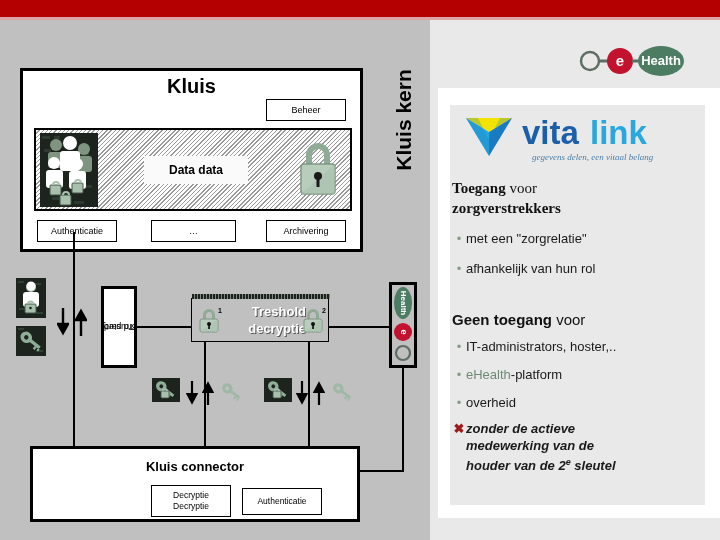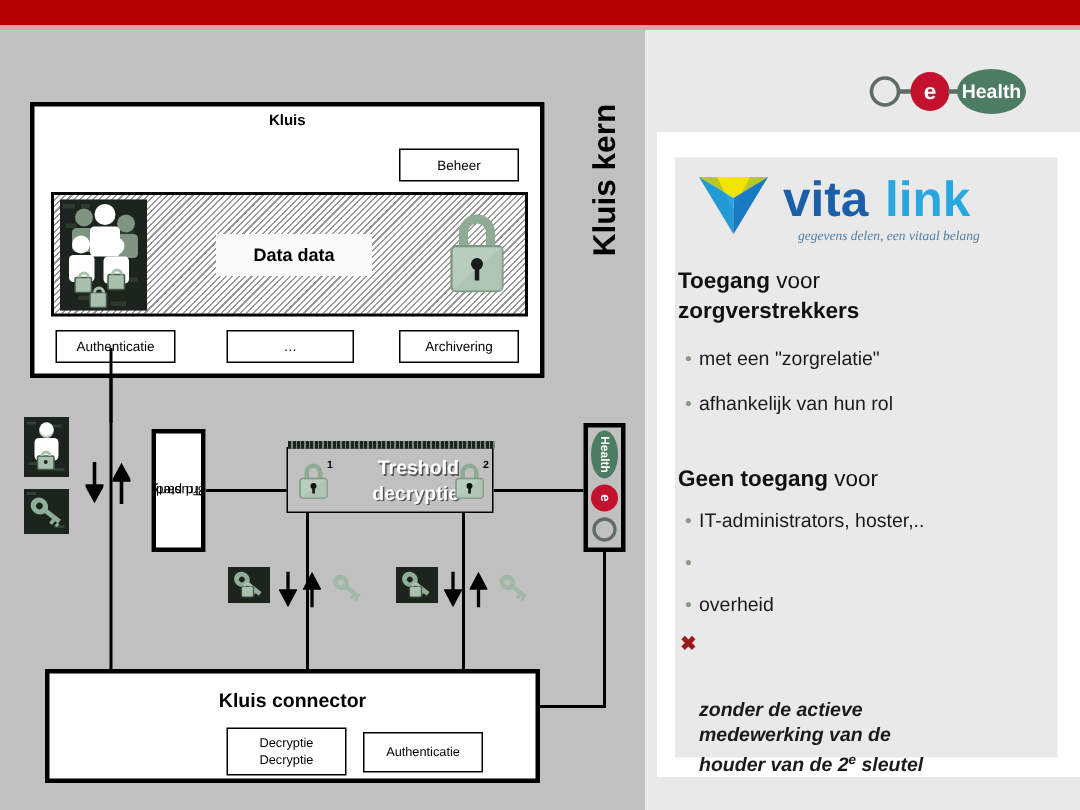--- a/index.html
+++ b/index.html
@@ -23,21 +23,21 @@
   #right-white{position:absolute;left:438px;top:88px;width:282px;height:430px;background:#ffffff;}
   #right-content{position:absolute;left:450px;top:105px;width:255px;height:400px;background:#e9e9e9;}
 
   
   #kluis-box{
     position:absolute;left:20px;top:48px;width:343px;height:184px;
     background:#ffffff;border:3px solid #000000;box-sizing:border-box;
   }
   #kluis-title{
     position:absolute;left:0;top:4px;width:100%;text-align:center;
-    font-size:10px;font-weight:bold;color:#000;letter-spacing:0px;
+    font-size:20px;font-weight:bold;color:#000;letter-spacing:0px;
   }
   .kl-btn{
     position:absolute;background:#ffffff;border:1px solid #000;
     font-size:9px;color:#000;display:flex;align-items:center;justify-content:center;
     box-sizing:border-box;text-align:center;
   }
   #b-governance{left:14px;top:26px;width:80px;height:22px;}
   #b-archivering{left:128px;top:26px;width:85px;height:24px;}
   #b-beheer{left:243px;top:28px;width:80px;height:22px;}
   #b-authenticatie{left:14px;top:149px;width:80px;height:22px;}
@@ -141,32 +141,32 @@
   }
 
   
   #ehealth-logo{position:absolute;left:576px;top:42px;width:110px;height:38px;}
   #vitalink-logo{position:absolute;left:460px;top:110px;width:195px;height:58px;}
 
   .rt-head{
     position:absolute;font-size:15px;color:#111;line-height:20px;font-weight:bold;
   }
   .rt-head .norm{font-weight:normal;}
-  #head-toegang{left:452px;top:178px;width:240px;}
+  #head-toegang{left:452px;top:178px;width:240px;font-family:Liberation Serif, serif;}
   #head-geentoegang{left:452px;top:310px;width:240px;}
 
   .bullet-row{position:absolute;display:flex;align-items:flex-start;}
   .bullet-dot{
     width:14px;flex:0 0 14px;color:#8a9a8a;font-size:13px;line-height:18px;text-align:center;
   }
   .bullet-x{
     width:14px;flex:0 0 14px;color:#9b1b1b;font-size:13px;line-height:18px;text-align:center;font-weight:bold;
   }
   .bullet-txt{font-size:13px;color:#1a1a1a;line-height:18px;}
-  .bullet-txt.bolditalic{font-weight:bold;font-style:italic;line-height:17px;margin-top:44px;}
+  .bullet-txt.bolditalic{font-weight:bold;font-style:italic;line-height:17px;}
 
   #bl-1{left:452px;top:230px;width:240px;}
   #bl-2{left:452px;top:260px;width:240px;}
   #bl-3{left:452px;top:338px;width:240px;}
   #bl-4{left:452px;top:366px;width:240px;}
   #bl-5{left:452px;top:394px;width:240px;}
   #bl-6{left:452px;top:420px;width:250px;}
 </style>
 </head>
 <body>
@@ -474,20 +474,21 @@
   <div class="rt-head" id="head-geentoegang">
     <span>Geen toegang</span><span class="norm"> voor</span>
   </div>
 
   <div class="bullet-row" id="bl-3">
     <span class="bullet-dot">•</span>
     <span class="bullet-txt">IT-administrators, hoster,..</span>
   </div>
   <div class="bullet-row" id="bl-4">
     <span class="bullet-dot">•</span>
+    <span class="bullet-txt"><span class="green" style="color:#6e8a72">eHealth</span><span>-platform</span></span>
   </div>
   <div class="bullet-row" id="bl-5">
     <span class="bullet-dot">•</span>
     <span class="bullet-txt">overheid</span>
   </div>
   <div class="bullet-row" id="bl-6">
     <span class="bullet-x">✖</span>
     <span class="bullet-txt bolditalic">
       <span>zonder de actieve</span><br>
       <span>medewerking van de</span><br>

